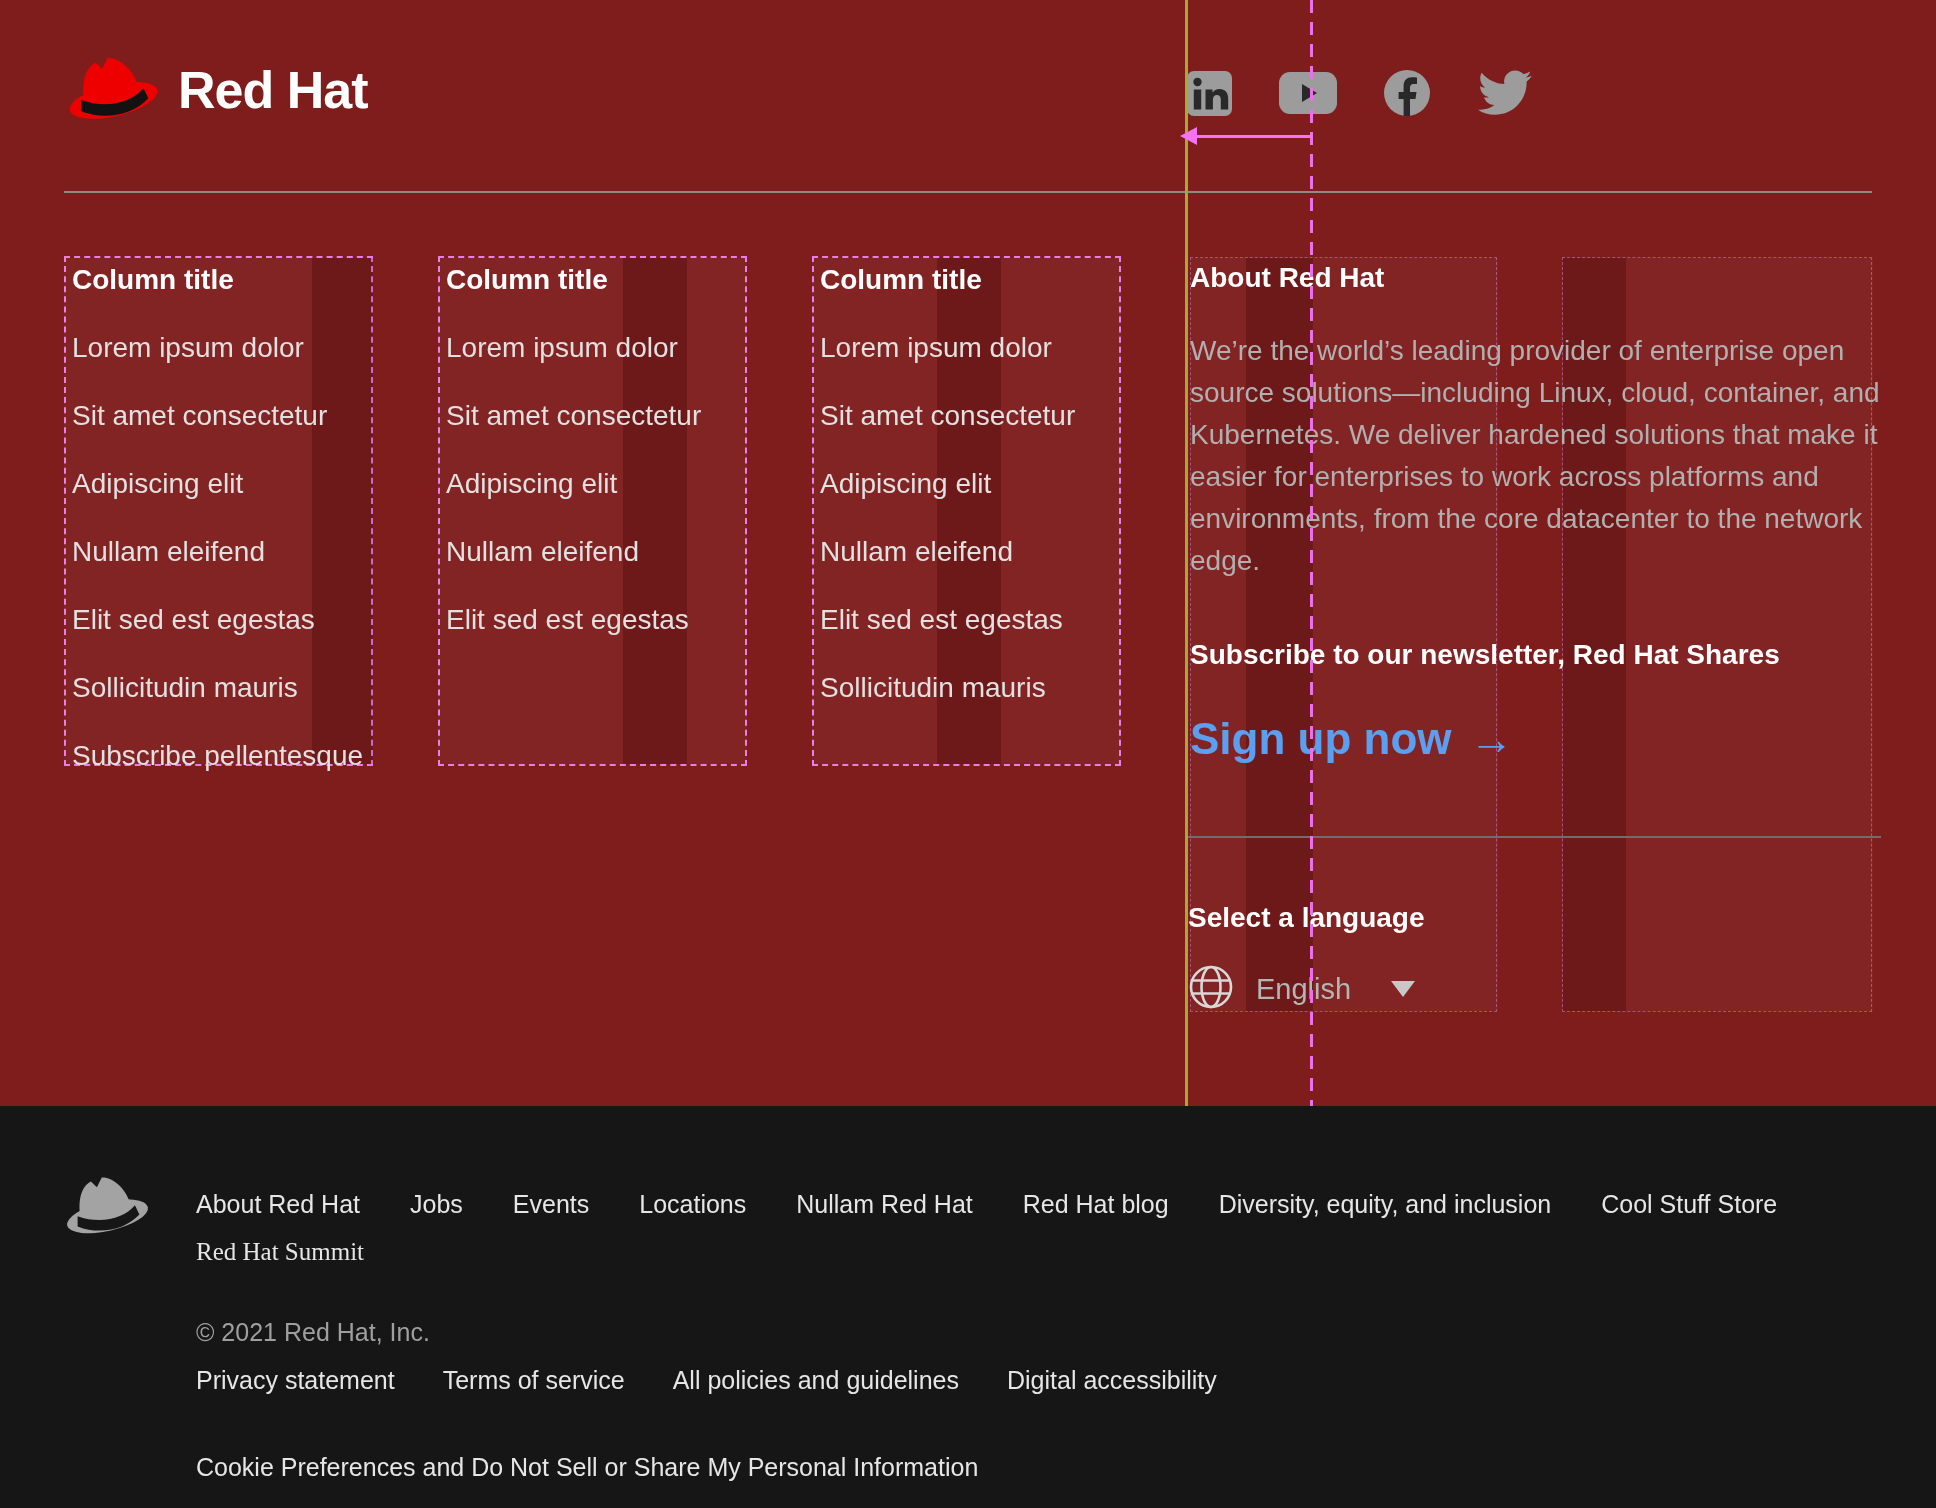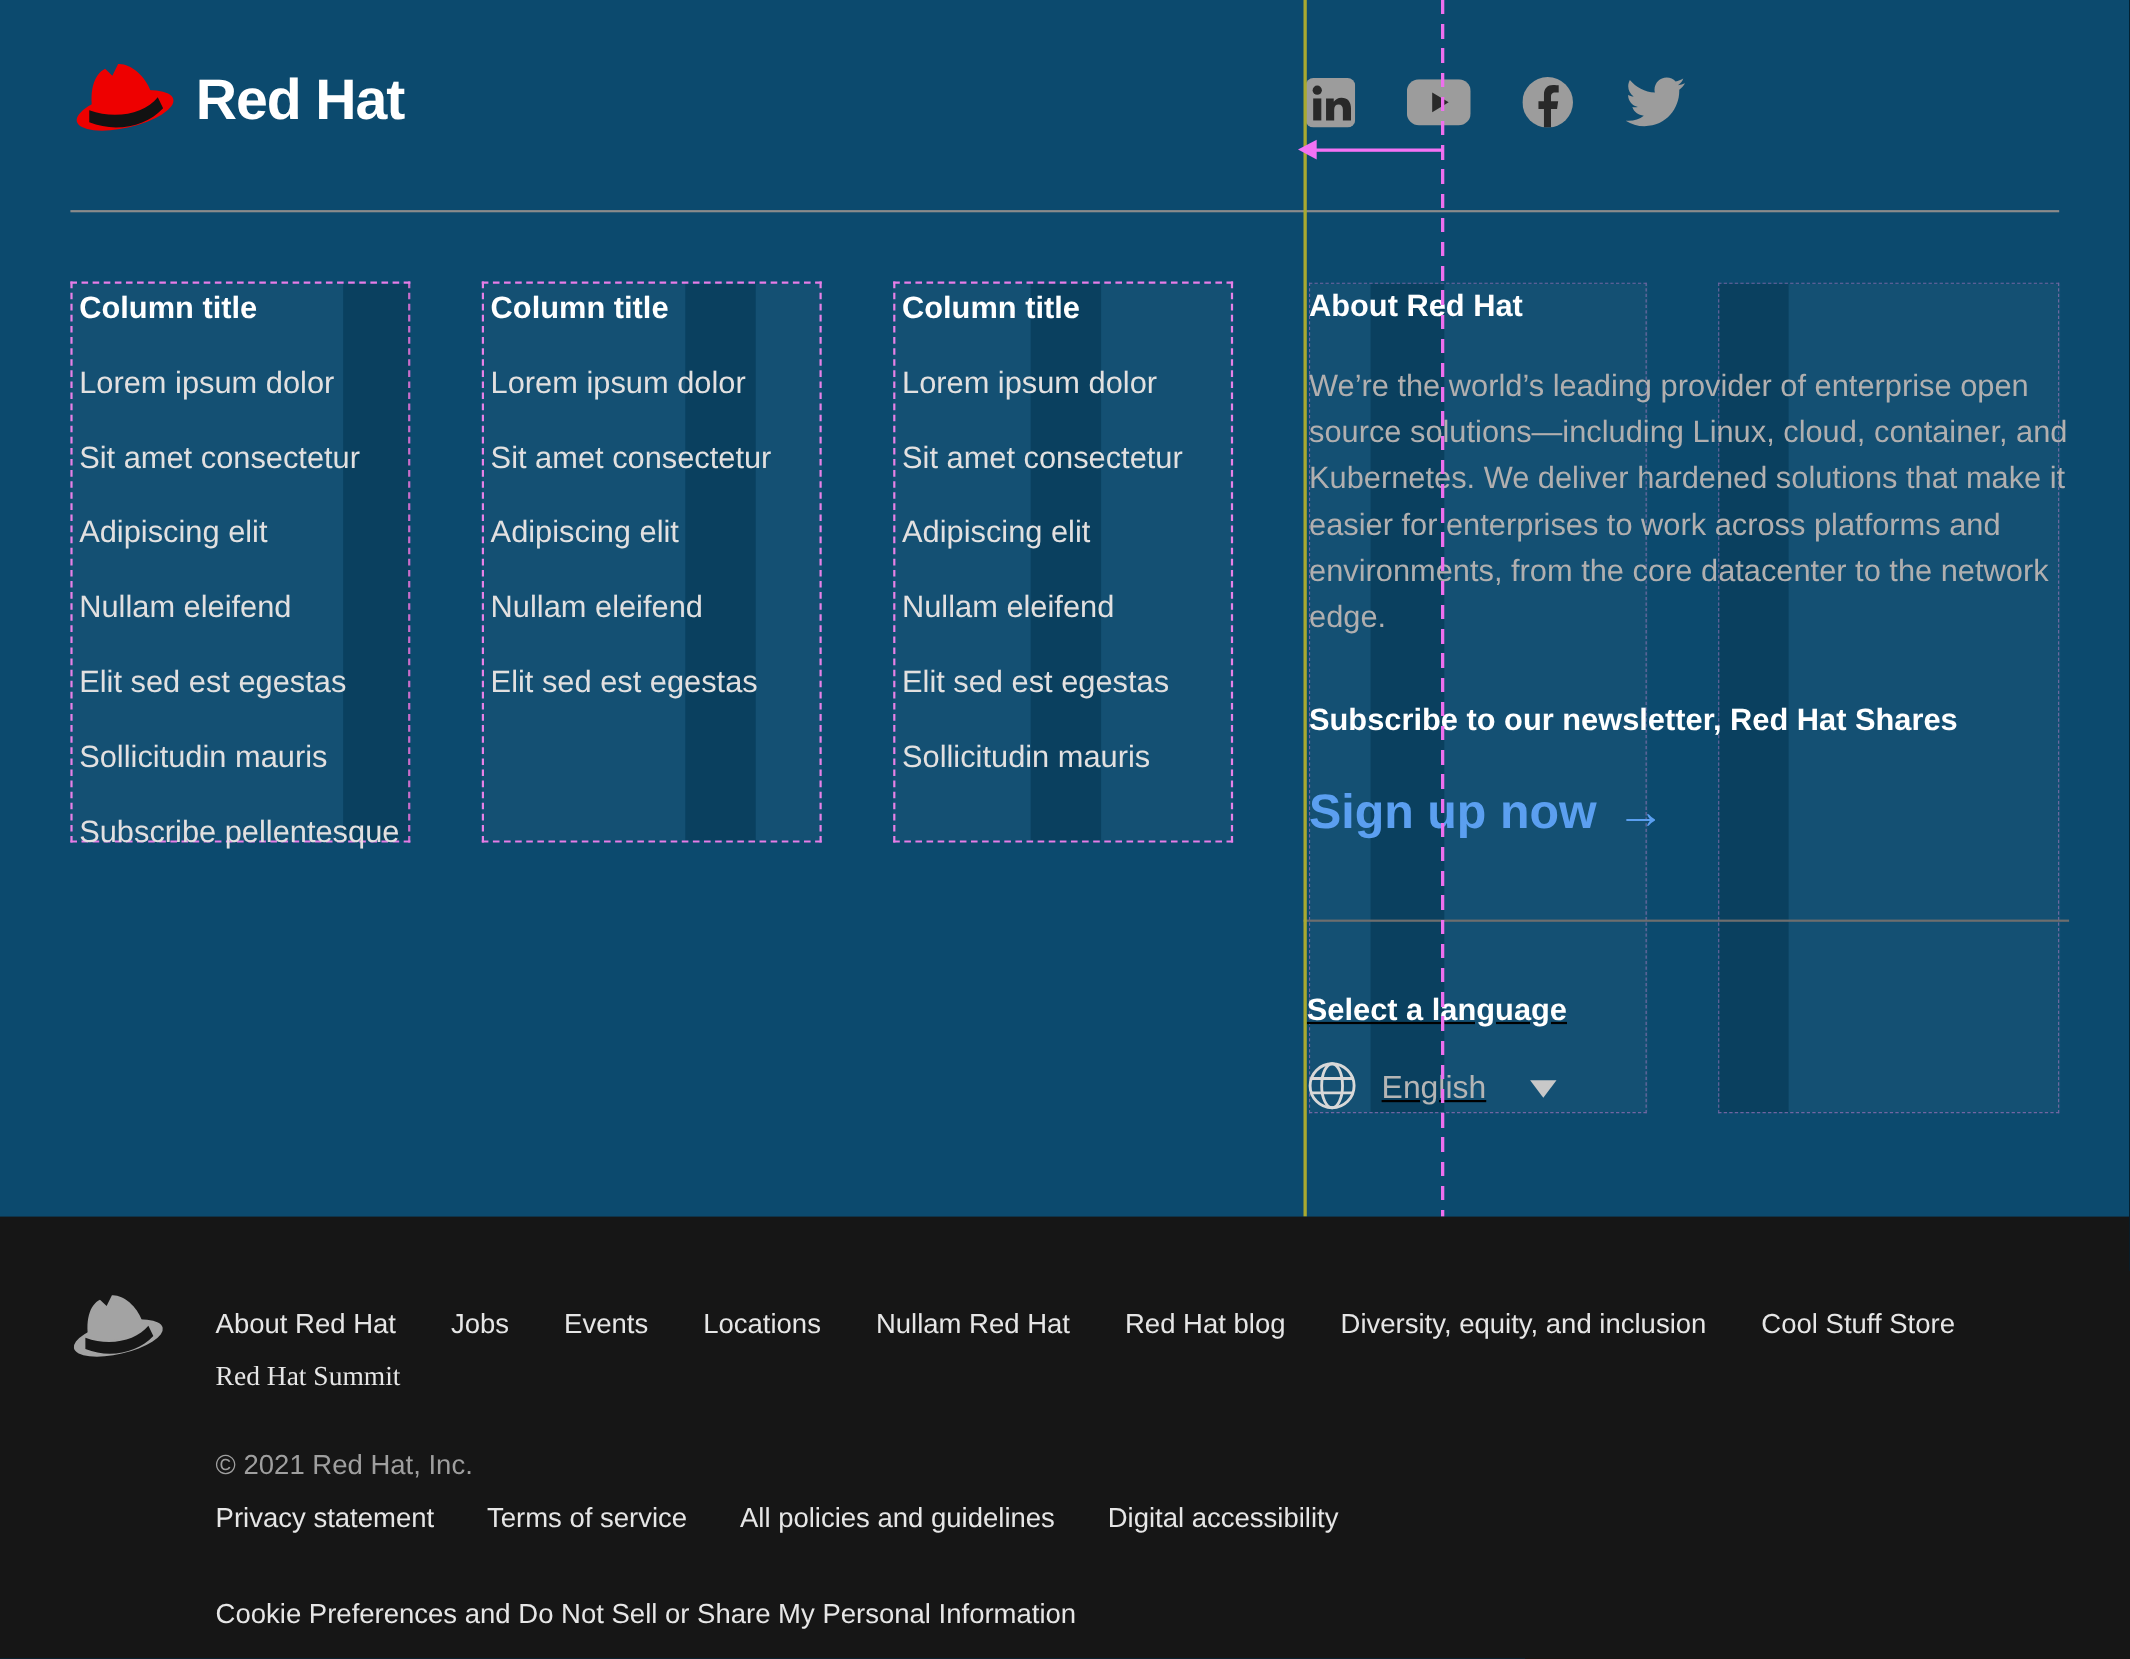--- a/index.html
+++ b/index.html
@@ -1,19 +1,19 @@
 <!DOCTYPE html>
 <html><head>
 <meta charset="utf-8">
 <style>
   html,body{margin:0;padding:0;background:#000;}
   .page{
     position:relative;width:1936px;height:1508px;overflow:hidden;
     font-family:"Liberation Sans","DejaVu Sans",sans-serif;
-    background:#0c4a6e;
+    background:#7f1d1d;
   }
   .abs{position:absolute;}
 
   
   .logo{left:62px;top:50px;display:flex;align-items:center;gap:16px;}
   .logo-text{color:#fff;font-size:52px;font-weight:bold;letter-spacing:-1px;}
   .social{left:1187px;top:70px;display:flex;align-items:center;gap:47px;height:46px;}
   .social .icon{display:flex;align-items:center;justify-content:center;cursor:pointer;}
 
   .divider-top{left:64px;top:191px;width:1808px;height:2px;background:#8b8b8b;}
@@ -39,21 +39,21 @@
 
   
   .about{left:1190px;top:264px;width:692px;}
   .about-title{color:#fff;font-size:28px;font-weight:bold;line-height:28px;margin:0;}
   .about-body{color:#b1afaf;font-size:28px;line-height:42px;margin:38px 0 0 0;}
   .subscribe{color:#fff;font-size:28px;font-weight:bold;line-height:30px;margin-top:58px;}
   .signup{display:inline-flex;align-items:center;gap:18px;margin-top:44px;
           color:#5b9ff0;font-size:44px;font-weight:bold;text-decoration:none;cursor:pointer;}
 
   
-  .lang{left:1188px;top:904px;text-decoration:underline;}
+  .lang{left:1188px;top:904px;}
   .lang-title{color:#fff;font-size:28px;font-weight:bold;line-height:28px;}
   .lang-row{display:flex;align-items:center;gap:22px;margin-top:32px;cursor:pointer;}
   .lang-label{color:#b5b5b5;font-size:29px;}
   .caret{width:0;height:0;border-left:12px solid transparent;border-right:12px solid transparent;
          border-top:16px solid #c8c8c8;margin-left:18px;}
 
   
   .guide-yellow{left:1185px;top:0;width:3px;height:1106px;background:#a9a930;}
   .guide-magenta{left:1310px;top:0;width:3px;height:1106px;
      background:repeating-linear-gradient(to bottom,#ee6fee 0 13px,transparent 13px 22px);}

